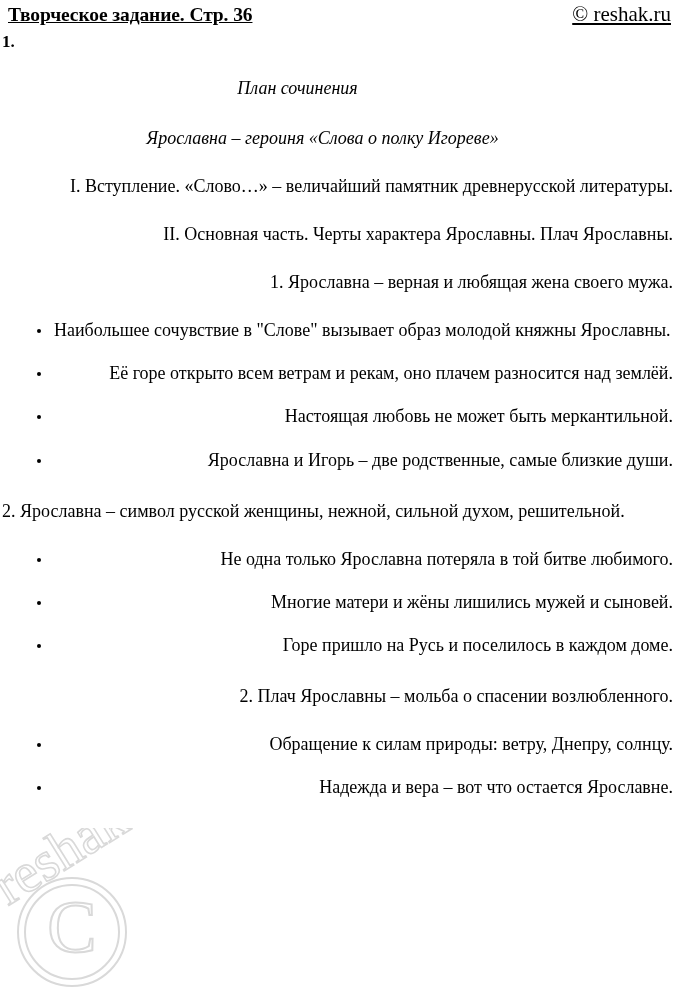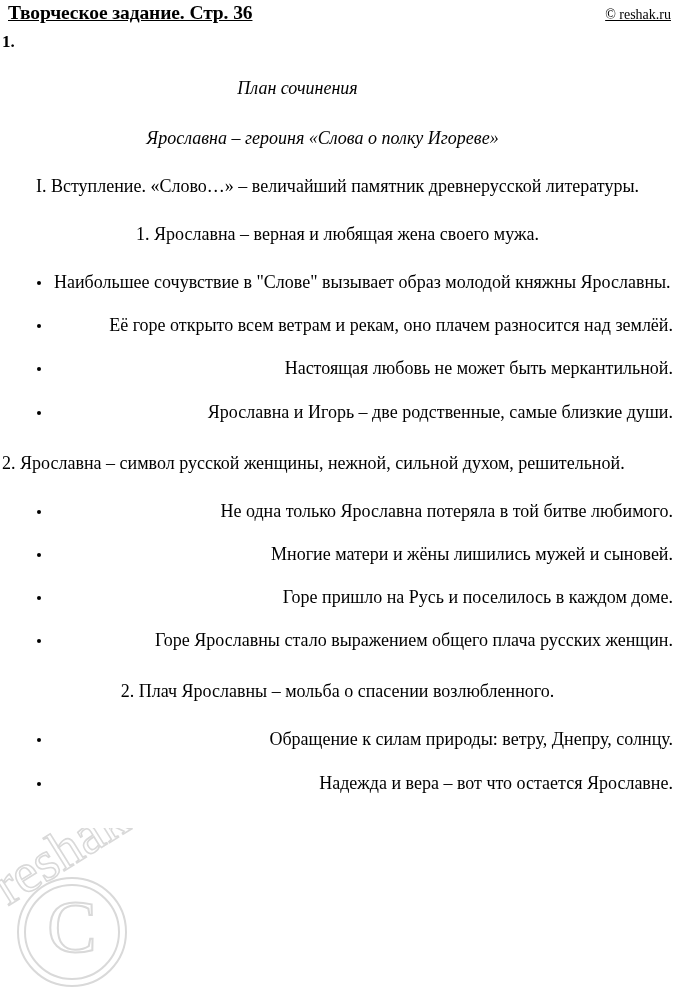--- a/index.html
+++ b/index.html
@@ -43,21 +43,21 @@
     z-index: 2;
     text-decoration: underline;
   }
   .header-title {
     font-weight: bold;
     font-size: 19.5px;
     letter-spacing: -0.1px;
     white-space: nowrap;
   }
   .header-copyright {
-    font-size: 14px;
+    font-size: 21px;
     white-space: nowrap;
   }
 
   
   .content {
     position: absolute;
     left: 2px;
     top: 33px;
     width: 671px;
     z-index: 1;
@@ -83,21 +83,21 @@
     font-size: 18px;
     text-align: center;
     margin: 0 0 26px 0;
     padding-right: 30px;
   }
 
   .para {
     font-size: 18px;
     line-height: 1.28;
     margin: 0 0 25px 0;
-    text-align: center;
+    text-align: right;
   }
   .para.justify {
     text-align: justify;
     text-align-last: left;
     padding-right: 2px;
   }
 
   .bullets {
     list-style: none;
     margin: 0 0 25px 0;
@@ -154,35 +154,35 @@
   <div class="content">
 
     <div class="task-number">1.</div>
 
     <div class="plan-title">План сочинения</div>
 
     <div class="plan-subtitle">Ярославна – героиня «Слова о полку Игореве»</div>
 
     <p class="para">I. Вступление. «Слово…» – величайший памятник древнерусской литературы.</p>
 
+    <p class="para">II. Основная часть. Черты характера Ярославны. Плач Ярославны.</p>
 
     <p class="para gap-small">1. Ярославна – верная и любящая жена своего мужа.</p>
     <ul class="bullets">
       <li class="justify">Наибольшее сочувствие в "Слове" вызывает образ молодой княжны Ярославны.</li>
       <li>Её горе открыто всем ветрам и рекам, оно плачем разносится над землёй.</li>
       <li>Настоящая любовь не может быть меркантильной.</li>
       <li>Ярославна и Игорь – две родственные, самые близкие души.</li>
     </ul>
 
     <p class="para justify gap-small">2. Ярославна – символ русской женщины, нежной, сильной духом, решительной.</p>
     <ul class="bullets">
       <li>Не одна только Ярославна потеряла в той битве любимого.</li>
       <li>Многие матери и жёны лишились мужей и сыновей.</li>
       <li>Горе пришло на Русь и поселилось в каждом доме.</li>
-      <li>Горе Ярославны стало выражением общего плача русских женщин.</li>
     </ul>
 
     <p class="para gap-small">2. Плач Ярославны – мольба о спасении возлюбленного.</p>
     <ul class="bullets">
       <li>Обращение к силам природы: ветру, Днепру, солнцу.</li>
       <li>Надежда и вера – вот что остается Ярославне.</li>
     </ul>
 
   </div>
 </div>

